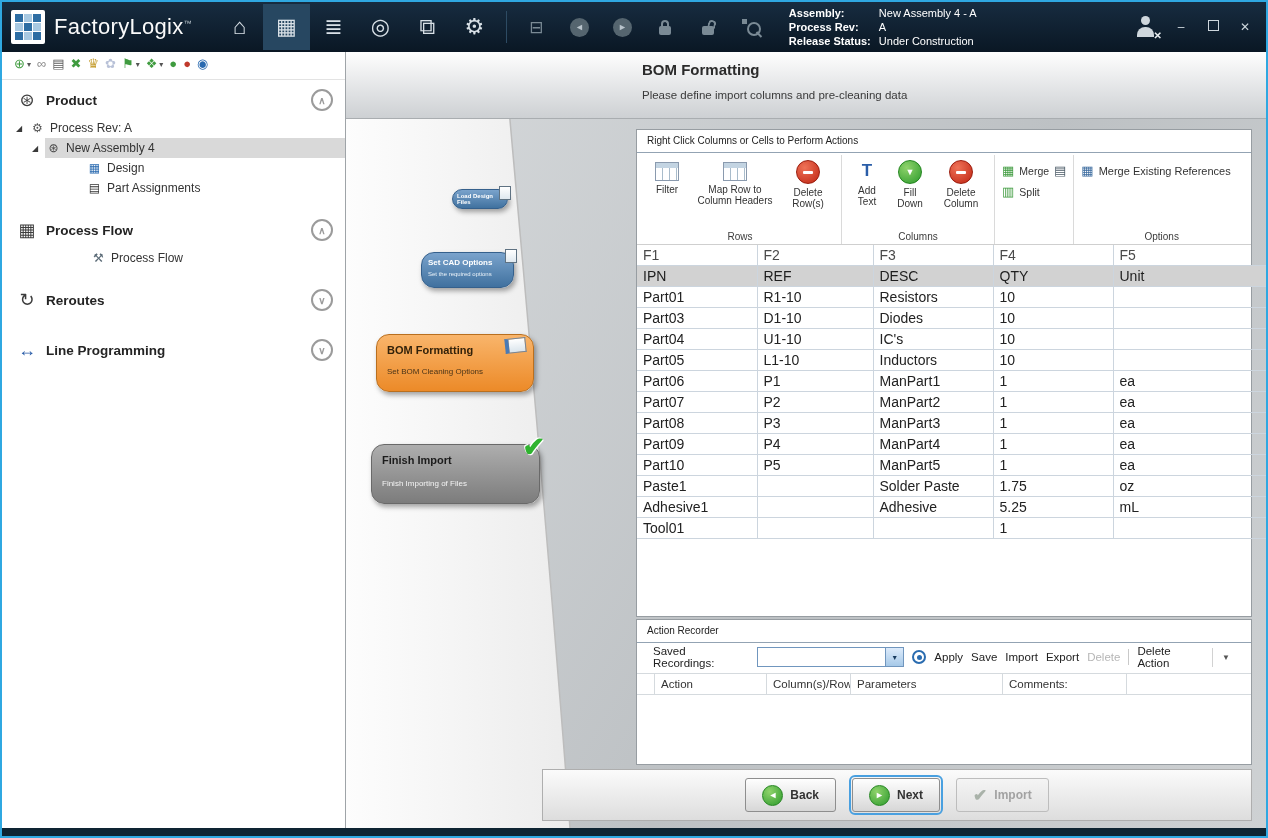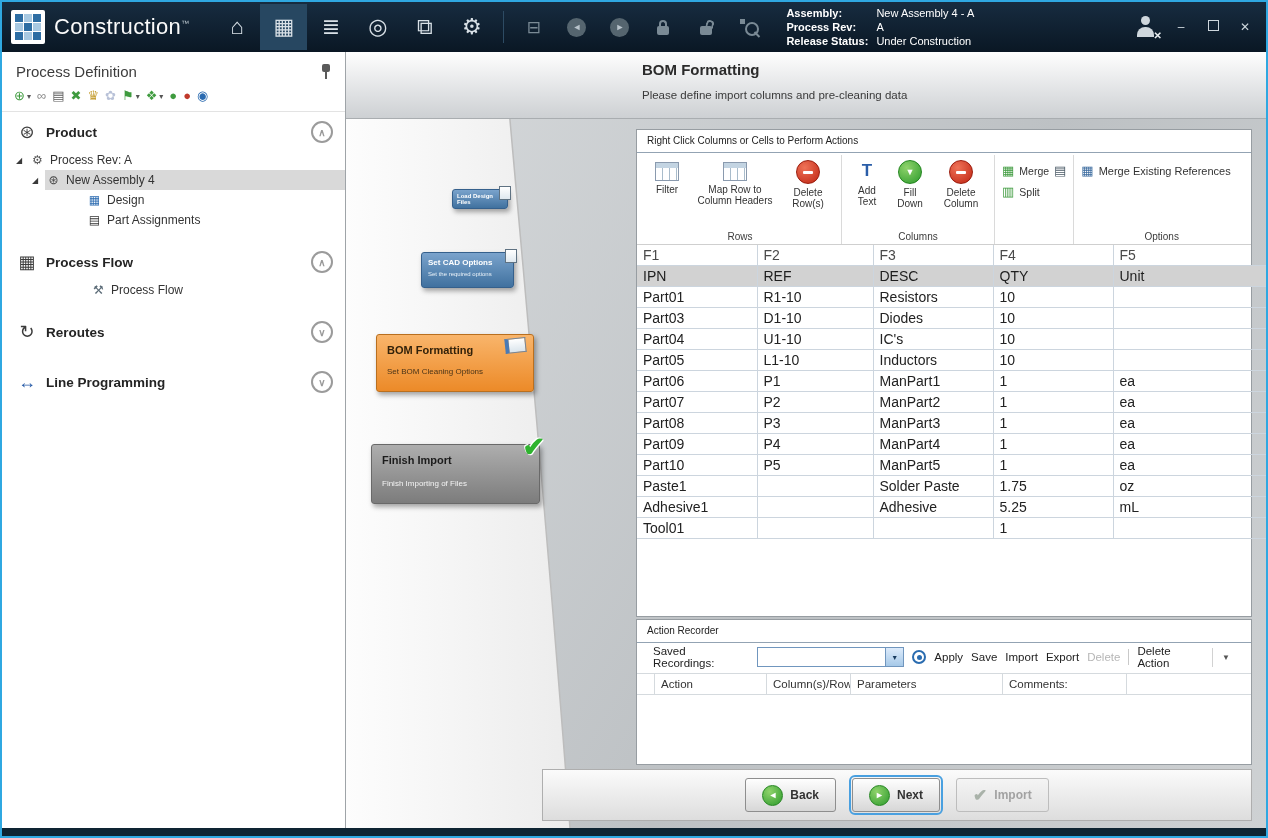--- a/index.html
+++ b/index.html
@@ -58,21 +58,21 @@
   .gap12{height:12px;}
 
   
   .main{position:absolute;left:344px;top:50px;right:0;bottom:8px;background:linear-gradient(120deg,#d8dbdd,#bdc1c4 55%,#ced1d3);overflow:hidden;}
   .swoosh{position:absolute;left:0;top:0;z-index:1;}
   .band{position:absolute;left:0;top:0;right:0;height:66px;background:linear-gradient(#fefefe,#cdd0d3);border-bottom:1px solid #a9adb0;z-index:3;}
   .band-title{position:absolute;left:296px;top:9px;font-size:15px;font-weight:bold;color:#2b2b2b;}
   .band-sub{position:absolute;left:296px;top:37px;font-size:11.5px;color:#3a3a3a;}
 
   
-  .card{position:absolute;z-index:2;border-radius:3px;box-shadow:2px 3px 5px rgba(0,0,0,.35);box-sizing:border-box;}
+  .card{position:absolute;z-index:2;border-radius:13px;box-shadow:2px 3px 5px rgba(0,0,0,.35);box-sizing:border-box;}
   .step1{left:106px;top:137px;width:56px;height:20px;background:linear-gradient(#7aa3cc,#40719f);border:1px solid #35608c;}
   .step1 .t{font-size:6px;font-weight:bold;color:#fff;padding:3px 0 0 4px;}
   .step2{left:75px;top:200px;width:93px;height:36px;background:linear-gradient(#7aa3cc,#40719f);border:1px solid #35608c;}
   .step2 .t{font-size:8px;font-weight:bold;color:#fff;padding:5px 0 0 6px;}
   .step2 .s{font-size:6px;color:#e9f1f8;padding:4px 0 0 6px;}
   .step3{left:30px;top:282px;width:158px;height:58px;background:linear-gradient(#f9b56b,#ec8a28);border:1px solid #b96f1f;}
   .step3 .t{font-size:11px;font-weight:bold;color:#33220a;padding:9px 0 0 10px;}
   .step3 .s{font-size:8px;color:#4a3418;padding:11px 0 0 10px;}
   .step4{left:25px;top:392px;width:169px;height:60px;background:linear-gradient(#aeaeae,#7c7c7c);border:1px solid #696969;}
   .step4 .t{font-size:11px;font-weight:bold;color:#1c1c1c;padding:9px 0 0 10px;}
@@ -140,21 +140,21 @@
         <i></i>
         <i></i>
         <i></i>
         <i></i>
         <i></i>
         <i></i>
         <i></i>
         <i></i>
         <i></i>
       </div>
-    <div class="app-name"><span>Construction</span><sup>™</sup></div>
+    <div class="app-name"><span>FactoryLogix</span><sup>™</sup></div>
     <div class="nav-icons">
       <div class="nav-btn">⌂</div>
       <div class="nav-btn active">▦</div>
       <div class="nav-btn">≣</div>
       <div class="nav-btn">◎</div>
       <div class="nav-btn">⧉</div>
       <div class="nav-btn">⚙</div>
     </div>
     <div class="tb-sep"></div>
     <div class="small-btn">⊟</div>
@@ -193,24 +193,20 @@
       <div class="person">
           <span class="x">✕</span>
         </div>
       <span class="winbtn">–</span>
       <span class="winbtn"><span class="maxbox"></span></span>
       <span class="winbtn">✕</span>
     </div>
   </div>
 
   <div class="sidebar">
-    <div class="sb-header">
-      <span class="sb-title">Process Definition</span>
-      <span class="pin"></span>
-    </div>
     <div class="sb-tools">
         <span class="mini-icon" style="color: rgb(63, 155, 63);">⊕</span>
         <span class="mini-caret">▾</span>
         <span class="mini-icon" style="color: rgb(138, 138, 138);">∞</span>
         <span class="mini-icon" style="color: rgb(90, 90, 90);">▤</span>
         <span class="mini-icon" style="color: rgb(63, 155, 63);">✖</span>
         <span class="mini-icon" style="color: rgb(200, 162, 58);">♛</span>
         <span class="mini-icon" style="color: rgb(185, 194, 216);">✿</span>
         <span class="mini-icon" style="color: rgb(63, 155, 63);">⚑</span>
         <span class="mini-caret">▾</span>

